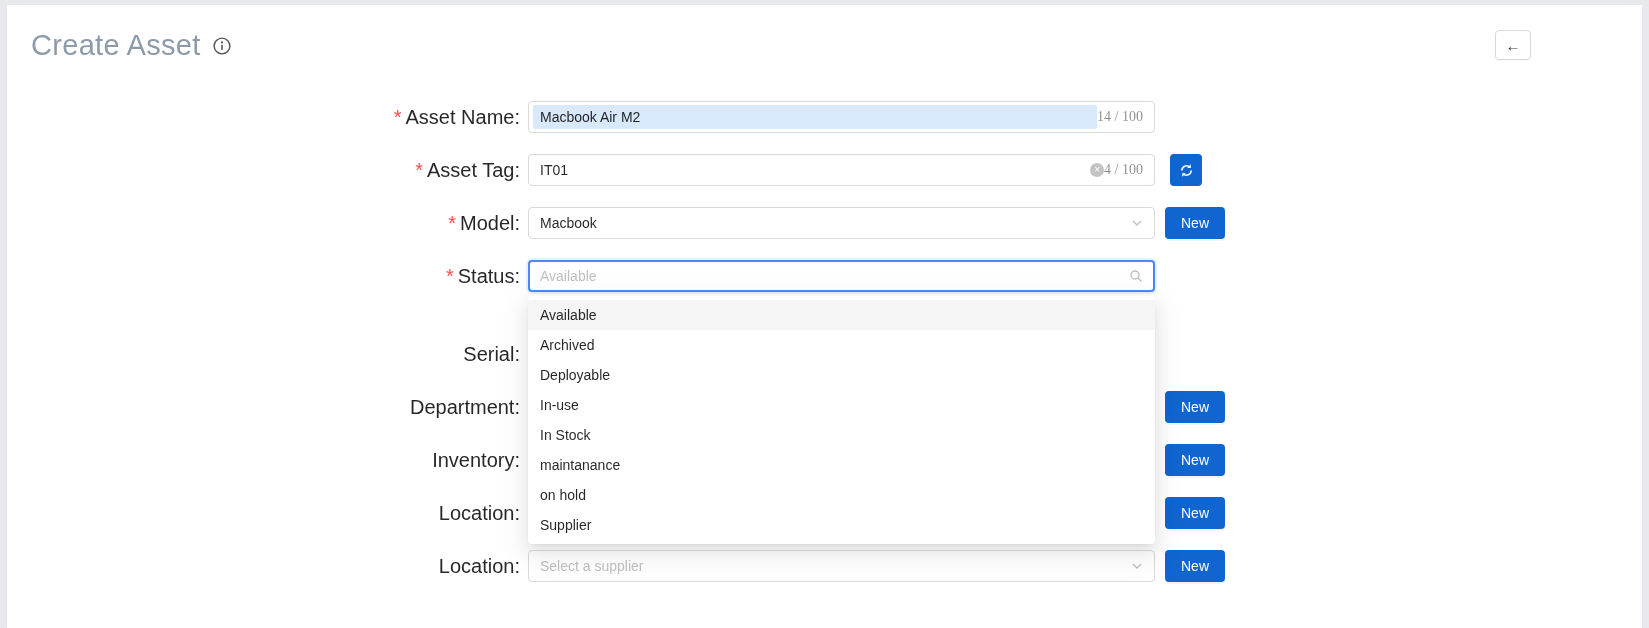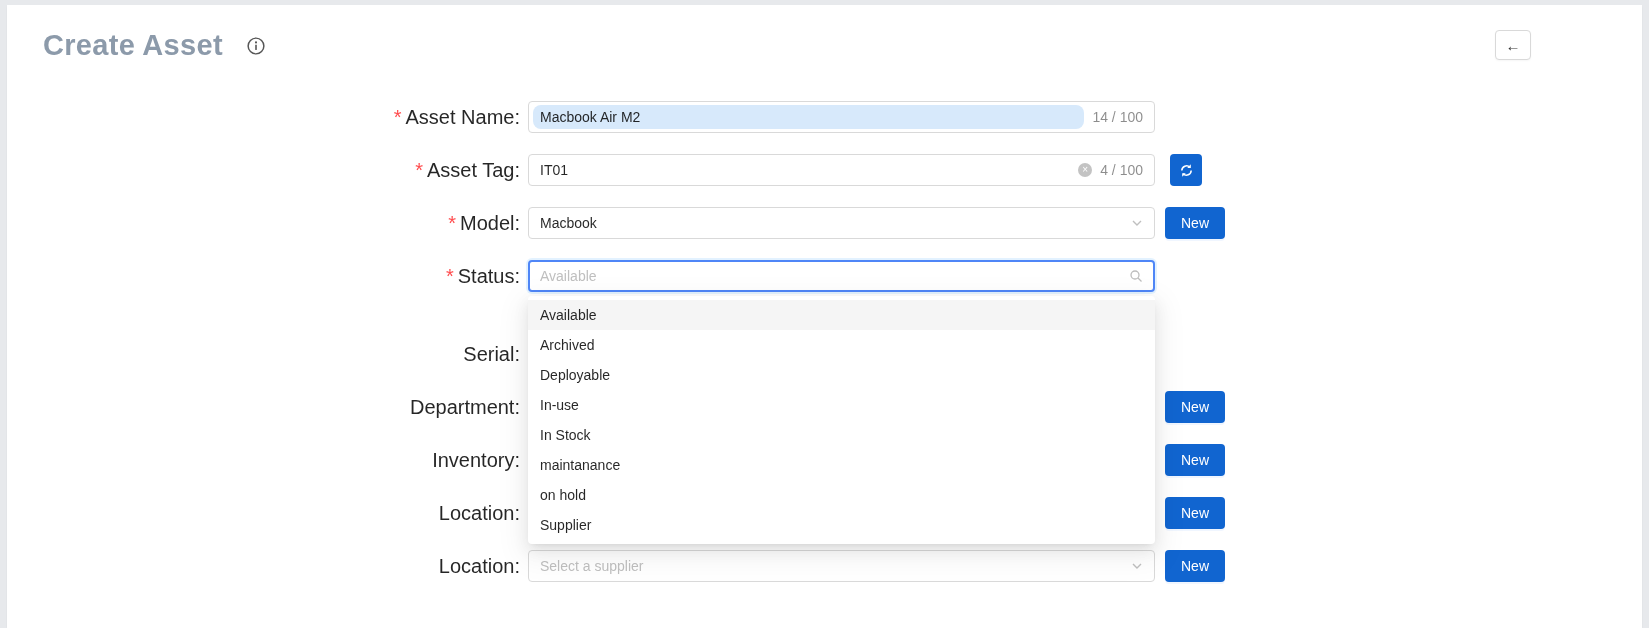--- a/index.html
+++ b/index.html
@@ -7,42 +7,42 @@
     --focus:#4f86f7;
     --selection:#d7e9fb;
     --required:#ff4d4f;
     --border:#d9d9d9;
     --title:#8c9aaa;
   }
   html,body{margin:0;padding:0;background:#e7e9ec;font-family:"Liberation Sans",sans-serif;}
   .viewport{position:relative;width:1649px;height:628px;background:#e7e9ec;overflow:hidden;}
   .card{position:absolute;top:5px;left:7px;right:7px;bottom:0;background:#fff;box-shadow:0 1px 2px rgba(0,0,0,.05);}
   .header{display:flex;align-items:center;gap:12px;padding:20px 24px 0 24px;height:40px;}
-  .title{margin:12px;font-size:29px;font-weight:700;color:var(--title);letter-spacing:.3px;}
+  .title{margin:0;font-size:29px;font-weight:400;color:var(--title);letter-spacing:.3px;}
   .info-icon{display:inline-flex;align-items:center;margin-top:2px;cursor:pointer;}
   .back-btn{position:absolute;top:25px;right:111px;width:36px;height:30px;border:1px solid var(--border);
     background:#fff;border-radius:4px;display:flex;align-items:center;justify-content:center;
     font-size:15px;color:#333;cursor:pointer;box-shadow:0 1px 2px rgba(0,0,0,.04);}
   .form{margin-top:36px;}
   .row{display:flex;align-items:flex-start;margin-bottom:21px;}
   .row.gap-lg{margin-bottom:46px;}
   .label-cell{width:513px;text-align:right;line-height:32px;font-size:20px;color:rgba(0,0,0,.85);
     font-weight:400;white-space:nowrap;flex:none;}
   .req{color:var(--required);margin-right:4px;}
   .control{width:627px;margin-left:8px;position:relative;flex:none;}
   .input{height:32px;box-sizing:border-box;border:1px solid var(--border);border-radius:4px;background:#fff;
     display:flex;align-items:center;font-size:14px;color:rgba(0,0,0,.85);padding:0 11px;cursor:text;}
   .input .val{flex:1;white-space:nowrap;overflow:hidden;}
   .input .placeholder{flex:1;color:#bfbfbf;white-space:nowrap;overflow:hidden;}
   .input--hl{padding-left:4px;}
   .sel-area{flex:1;align-self:stretch;margin:3px 0;display:flex;align-items:center;
-    background:var(--selection);border-radius:8px;padding-left:7px;}
+    background:var(--selection);border-radius:2px;padding-left:7px;}
   .input--focus{border:2px solid var(--focus);padding:0 10px;box-shadow:0 0 0 2px rgba(24,144,255,.12);}
   .select{cursor:pointer;justify-content:center;}
-  .suffix{color:rgba(0,0,0,.45);margin-left:8px;flex:none;}
+  .suffix{color:rgba(0,0,0,.45);flex:none;font-family:Liberation Serif, serif;}
   .clear-icon{width:14px;height:14px;border-radius:50%;background:#c3c3c3;color:#fff;font-size:10px;
     line-height:14px;text-align:center;margin-left:8px;flex:none;cursor:pointer;}
   .action{margin-left:10px;flex:none;}
   .action--gap{margin-left:15px;}
   .btn-primary{height:32px;padding:8px 16px;background:var(--primary);color:#fff;border:none;border-radius:4px;
     font-size:14px;font-family:inherit;cursor:pointer;box-shadow:0 2px 0 rgba(5,95,255,.06);}
   .icon-btn{width:32px;height:32px;padding:0;background:var(--primary);border:none;border-radius:4px;
     display:flex;align-items:center;justify-content:center;cursor:pointer;}
   .dropdown{position:absolute;top:36px;left:0;width:627px;box-sizing:border-box;background:#fff;border-radius:4px;
     padding:4px 0;z-index:100;

